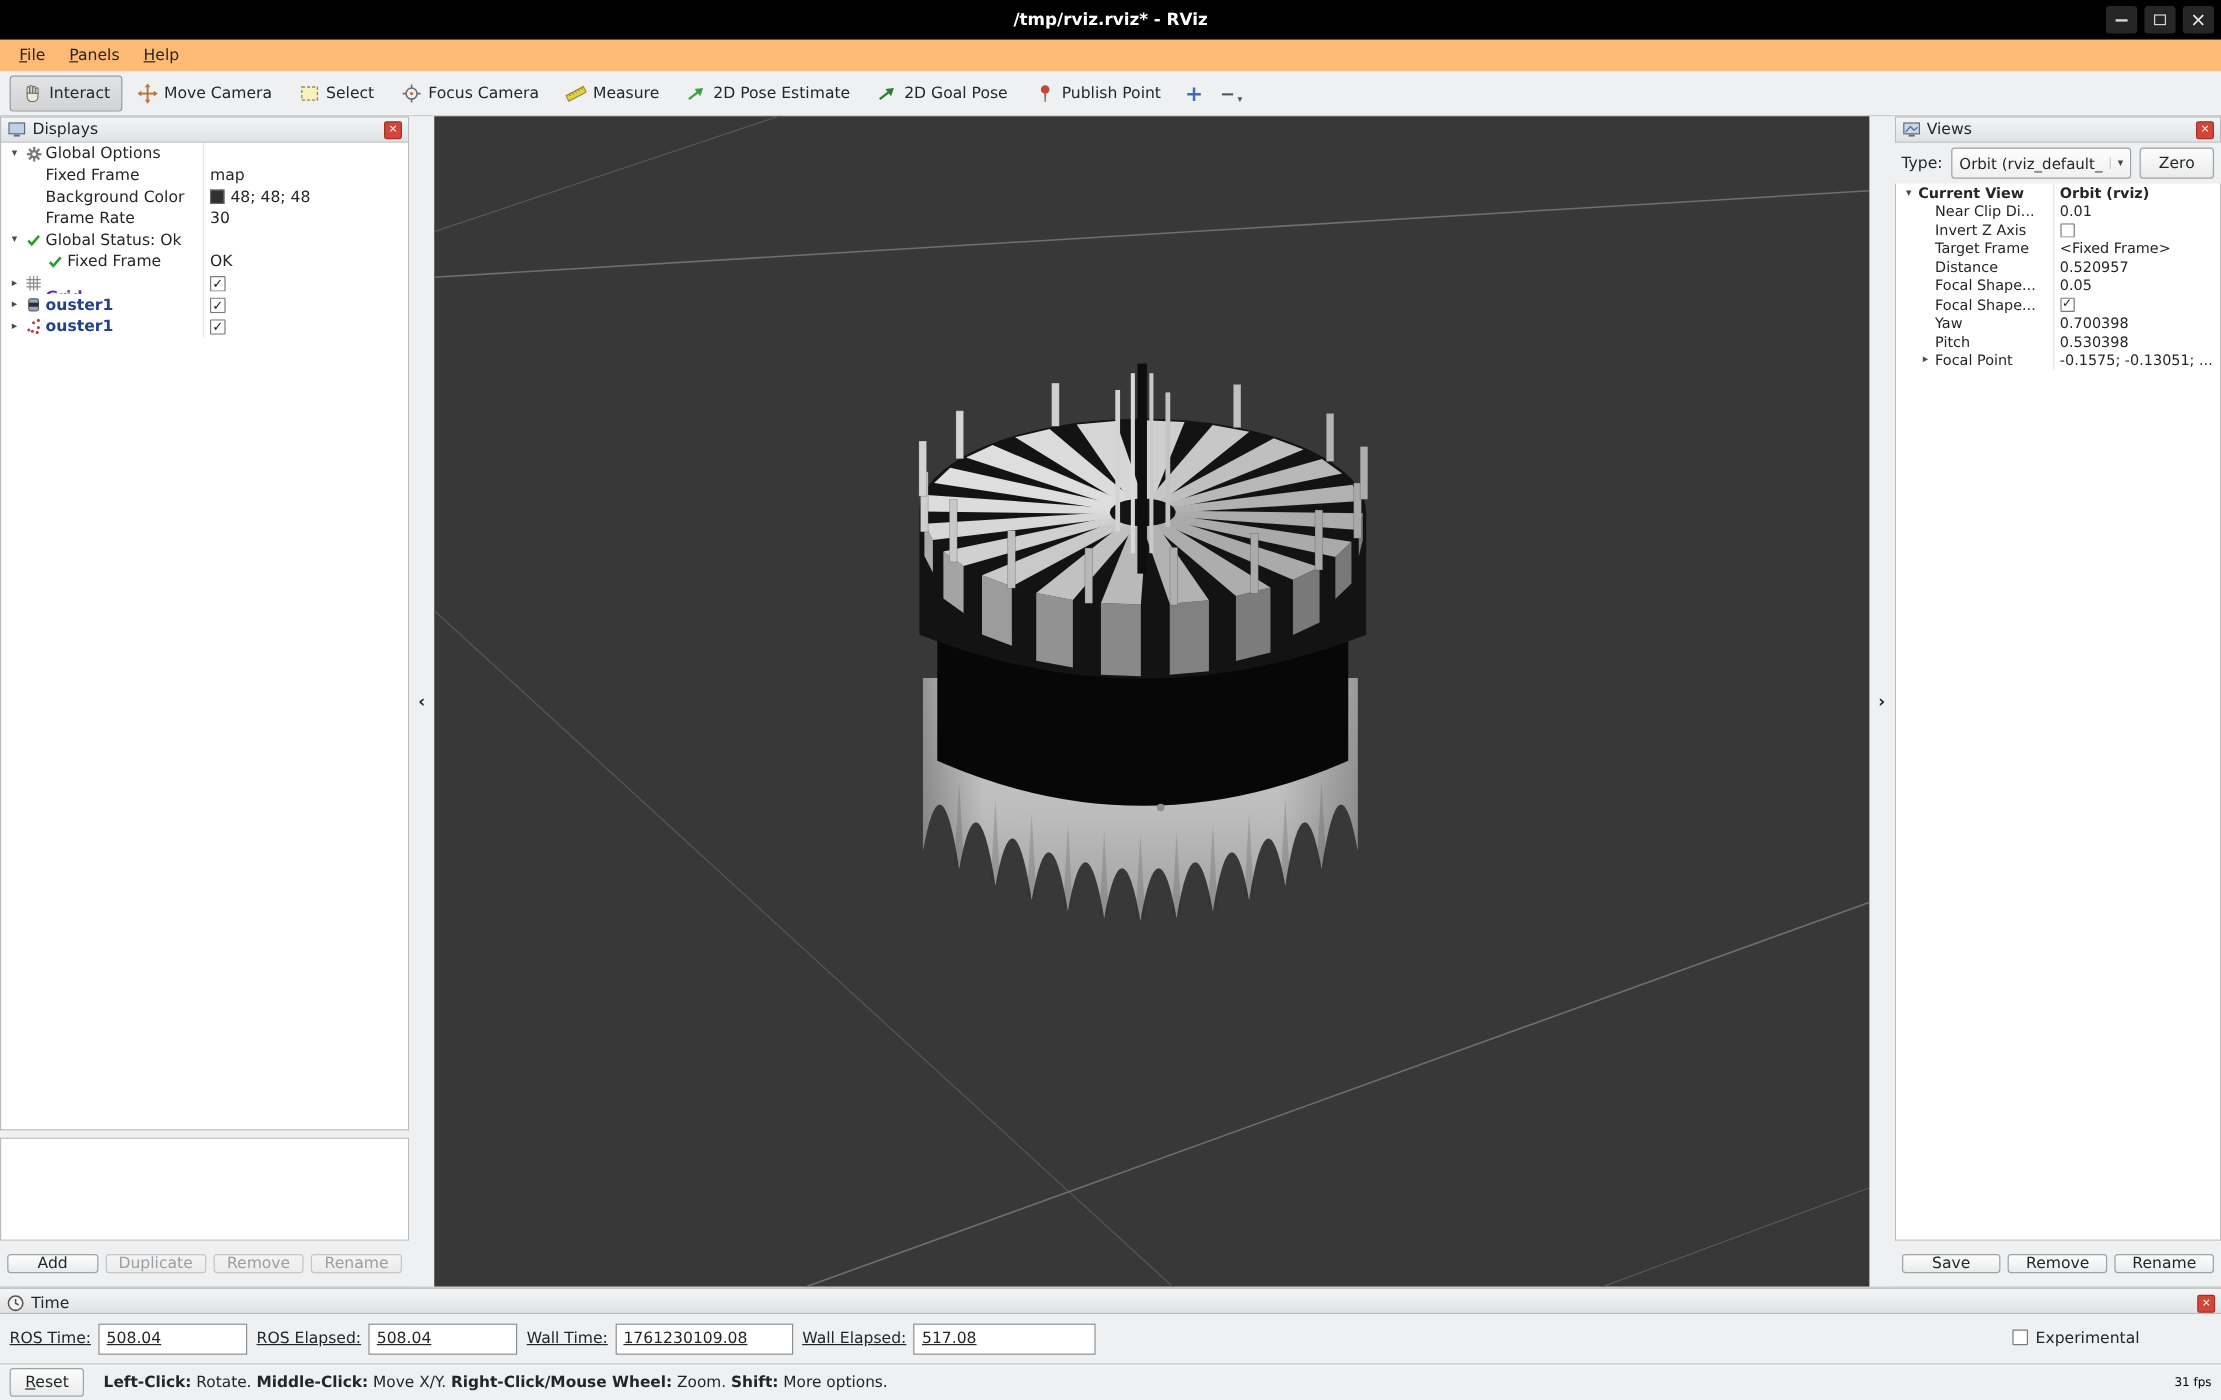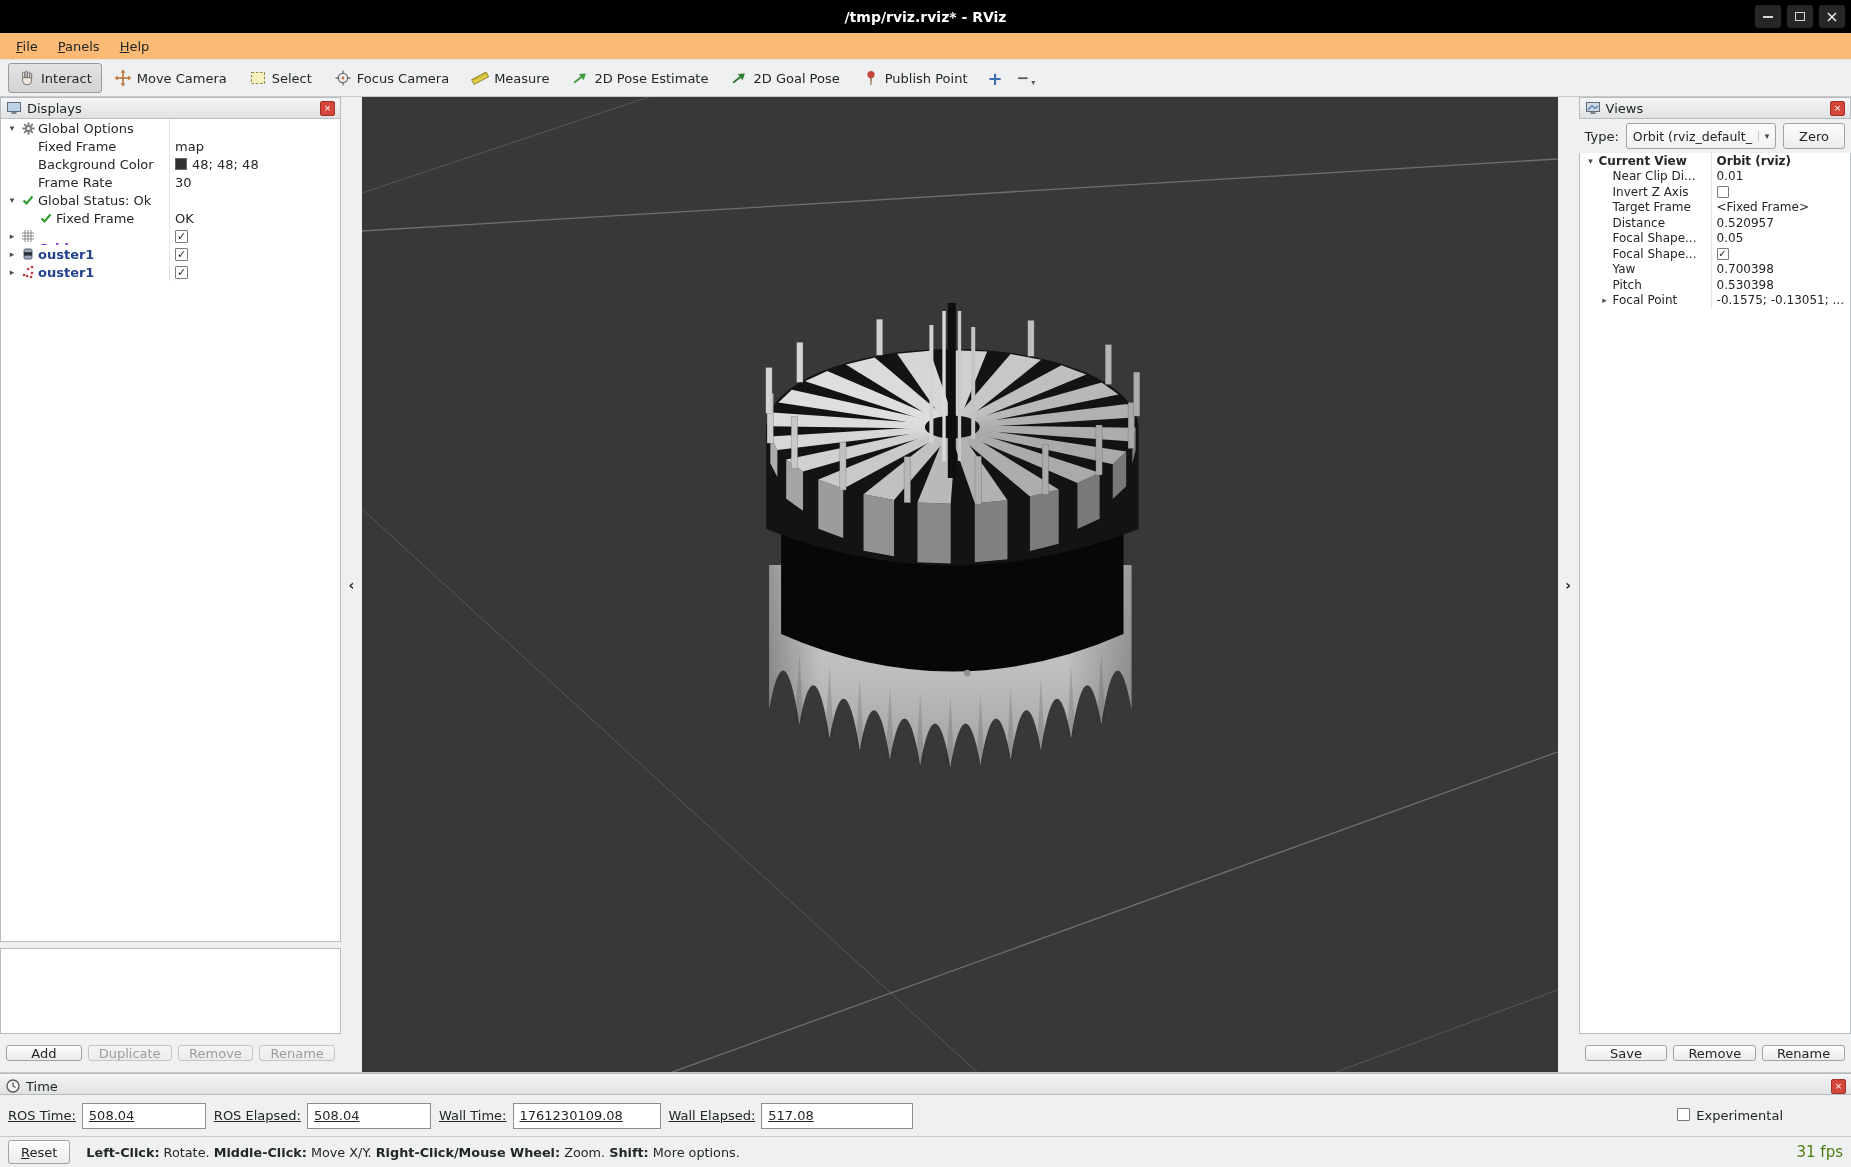--- a/index.html
+++ b/index.html
@@ -65,21 +65,21 @@
 .time-header{border-left:none;border-right:none;align-items:flex-end;}
 .time-fields{flex:1;display:flex;align-items:center;gap:8px;padding:4px 8px;}
 #tf-list{display:flex;align-items:center;gap:8px;text-decoration:underline;}
 .time-field{display:flex;align-items:center;gap:6px;}
 .tf-input{height:26px;background:#fff;border:1px solid #8a8e91;display:flex;align-items:center;padding:0 6px;font-size:13px;}
 .experimental{margin-left:auto;display:flex;align-items:flex-start;gap:6px;padding-right:60px;}
 
 .statusbar{flex:0 0 31px;display:flex;align-items:center;gap:16px;padding:0 8px;background:#eff0f1;border-top:1px solid #c6c8ca;}
 .reset-btn{height:24px;padding:0 12px;}
 .status-help{font-size:12.8px;white-space:nowrap;overflow:hidden;}
-.fps{margin-left:auto;font-size:15px;color:#4d7c0f;}
+.fps{margin-left:auto;font-size:10px;color:#000000;}
 </style>
 </head>
 <body>
 
 <div id="app">
 
   <div class="titlebar">
     <span class="title">/tmp/rviz.rviz* - RViz</span>
     <div class="win-controls">
       <div class="win-btn">

